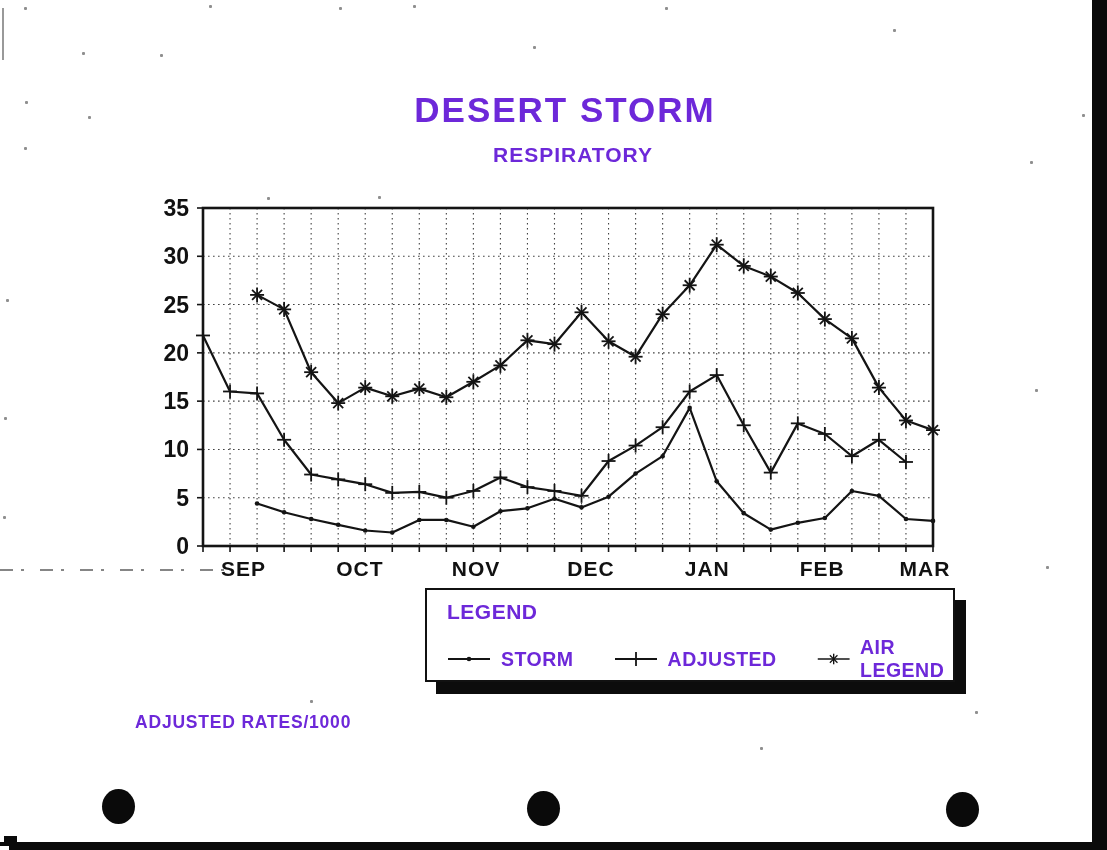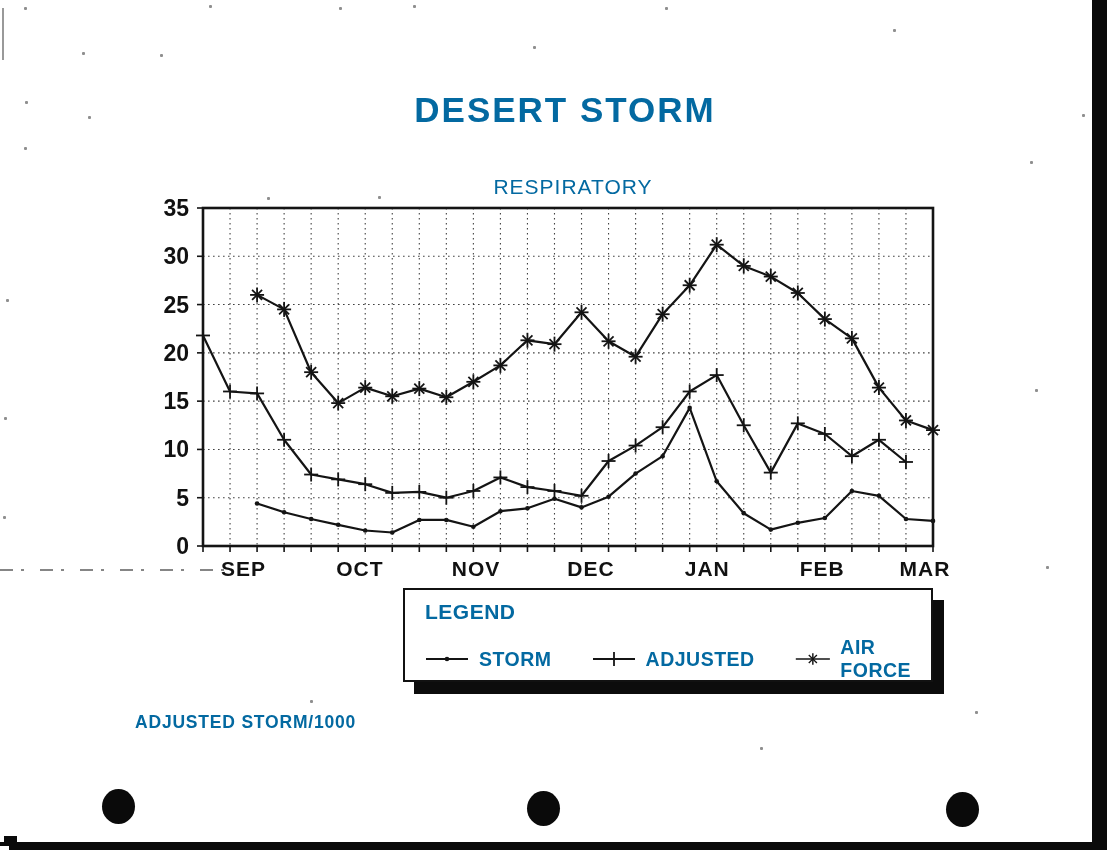--- a/index.html
+++ b/index.html
@@ -1,32 +1,32 @@
 <!DOCTYPE html>
 <html><head>
 <meta charset="utf-8">
 <style>
   html,body{margin:0;padding:0;background:#e8e8e8;}
   .page{position:relative;width:1107px;height:850px;background:#ffffff;overflow:hidden;
-        font-family:"Liberation Sans",sans-serif;color:#0369a1;}
+        font-family:"Liberation Sans",sans-serif;color:#6d28d9;}
   .title{position:absolute;left:200px;top:90px;width:730px;text-align:center;
          font-size:35px;font-weight:bold;letter-spacing:2px;}
   .subtitle{position:absolute;left:200px;top:143px;width:746px;text-align:center;
-         font-size:21px;font-weight:normal;letter-spacing:1px;margin-top:32px;}
+         font-size:21px;font-weight:bold;letter-spacing:1px;}
   .footnote{position:absolute;left:135px;top:712px;font-size:17.5px;font-weight:bold;letter-spacing:.8px;}
   #chart-svg{position:absolute;left:130px;top:190px;}
   .grid{stroke:#2e2e2e;stroke-width:1.1;stroke-dasharray:1.6 3.4;opacity:.9;}
   .frame{fill:none;stroke:#141414;stroke-width:2.6;}
   .tick{stroke:#141414;stroke-width:1.6;}
   .ylab{font-family:"Liberation Sans",sans-serif;font-size:23px;font-weight:bold;fill:#111;}
   .xlab{font-family:"Liberation Sans",sans-serif;font-size:21px;font-weight:bold;fill:#111;letter-spacing:1px;}
   .sline{fill:none;stroke:#141414;stroke-width:2.2;stroke-linejoin:round;}
   .mk{stroke:#141414;stroke-width:1.8;}
   .mfill{fill:#141414;}
-  .legend{position:absolute;left:403px;top:588px;width:530px;height:94px;background:#fff;
+  .legend{position:absolute;left:425px;top:588px;width:530px;height:94px;background:#fff;
           border:2.5px solid #111;box-shadow:11px 12px 0 0 #0c0c0c;box-sizing:border-box;
           padding:10px 0 0 20px;}
   .legend-title{font-size:21px;font-weight:bold;letter-spacing:.5px;}
   .legend-row{display:flex;align-items:center;margin-top:12px;}
   .legend-item{display:flex;align-items:center;}
   .legend-item .lab{font-size:19.5px;font-weight:bold;letter-spacing:.5px;margin-left:10px;}
   .legend-item + .legend-item{margin-left:40px;}
   .punch-dot{position:absolute;width:33px;height:35px;background:#0a0a0a;border-radius:50%;}
   .bar-right{position:absolute;left:1092px;top:0;width:15px;height:850px;background:#0a0a0a;}
   .bar-bottom{position:absolute;left:0;top:842px;width:1107px;height:8px;background:#0a0a0a;}
@@ -340,26 +340,26 @@
         </svg>
         <span class="lab">ADJUSTED</span>
       </div>
       <div class="legend-item">
         <svg width="44" height="18" viewBox="0 0 44 18">
           <line x1="1" y1="9" x2="43" y2="9" stroke="#141414" stroke-width="2"></line>
           <line x1="22" y1="2" x2="22" y2="16" stroke="#141414" stroke-width="1.8"></line>
           <line x1="17" y1="4" x2="27" y2="14" stroke="#141414" stroke-width="1.6"></line>
           <line x1="17" y1="14" x2="27" y2="4" stroke="#141414" stroke-width="1.6"></line>
         </svg>
-        <span class="lab">AIR FORCE</span>
+        <span class="lab">AIR LEGEND</span>
       </div>
     </div>
   </div>
 
-  <div class="footnote">ADJUSTED STORM/1000</div>
+  <div class="footnote">ADJUSTED RATES/1000</div>
 
   <div class="punch-dot" style="left:102px;top:789px;"></div>
   <div class="punch-dot" style="left:527px;top:791px;"></div>
   <div class="punch-dot" style="left:946px;top:792px;"></div>
 
   <div class="bar-nub"></div>
   <div class="bar-bottom"></div>
   <div class="bar-notch"></div>
   <div class="bar-right"></div>
 

